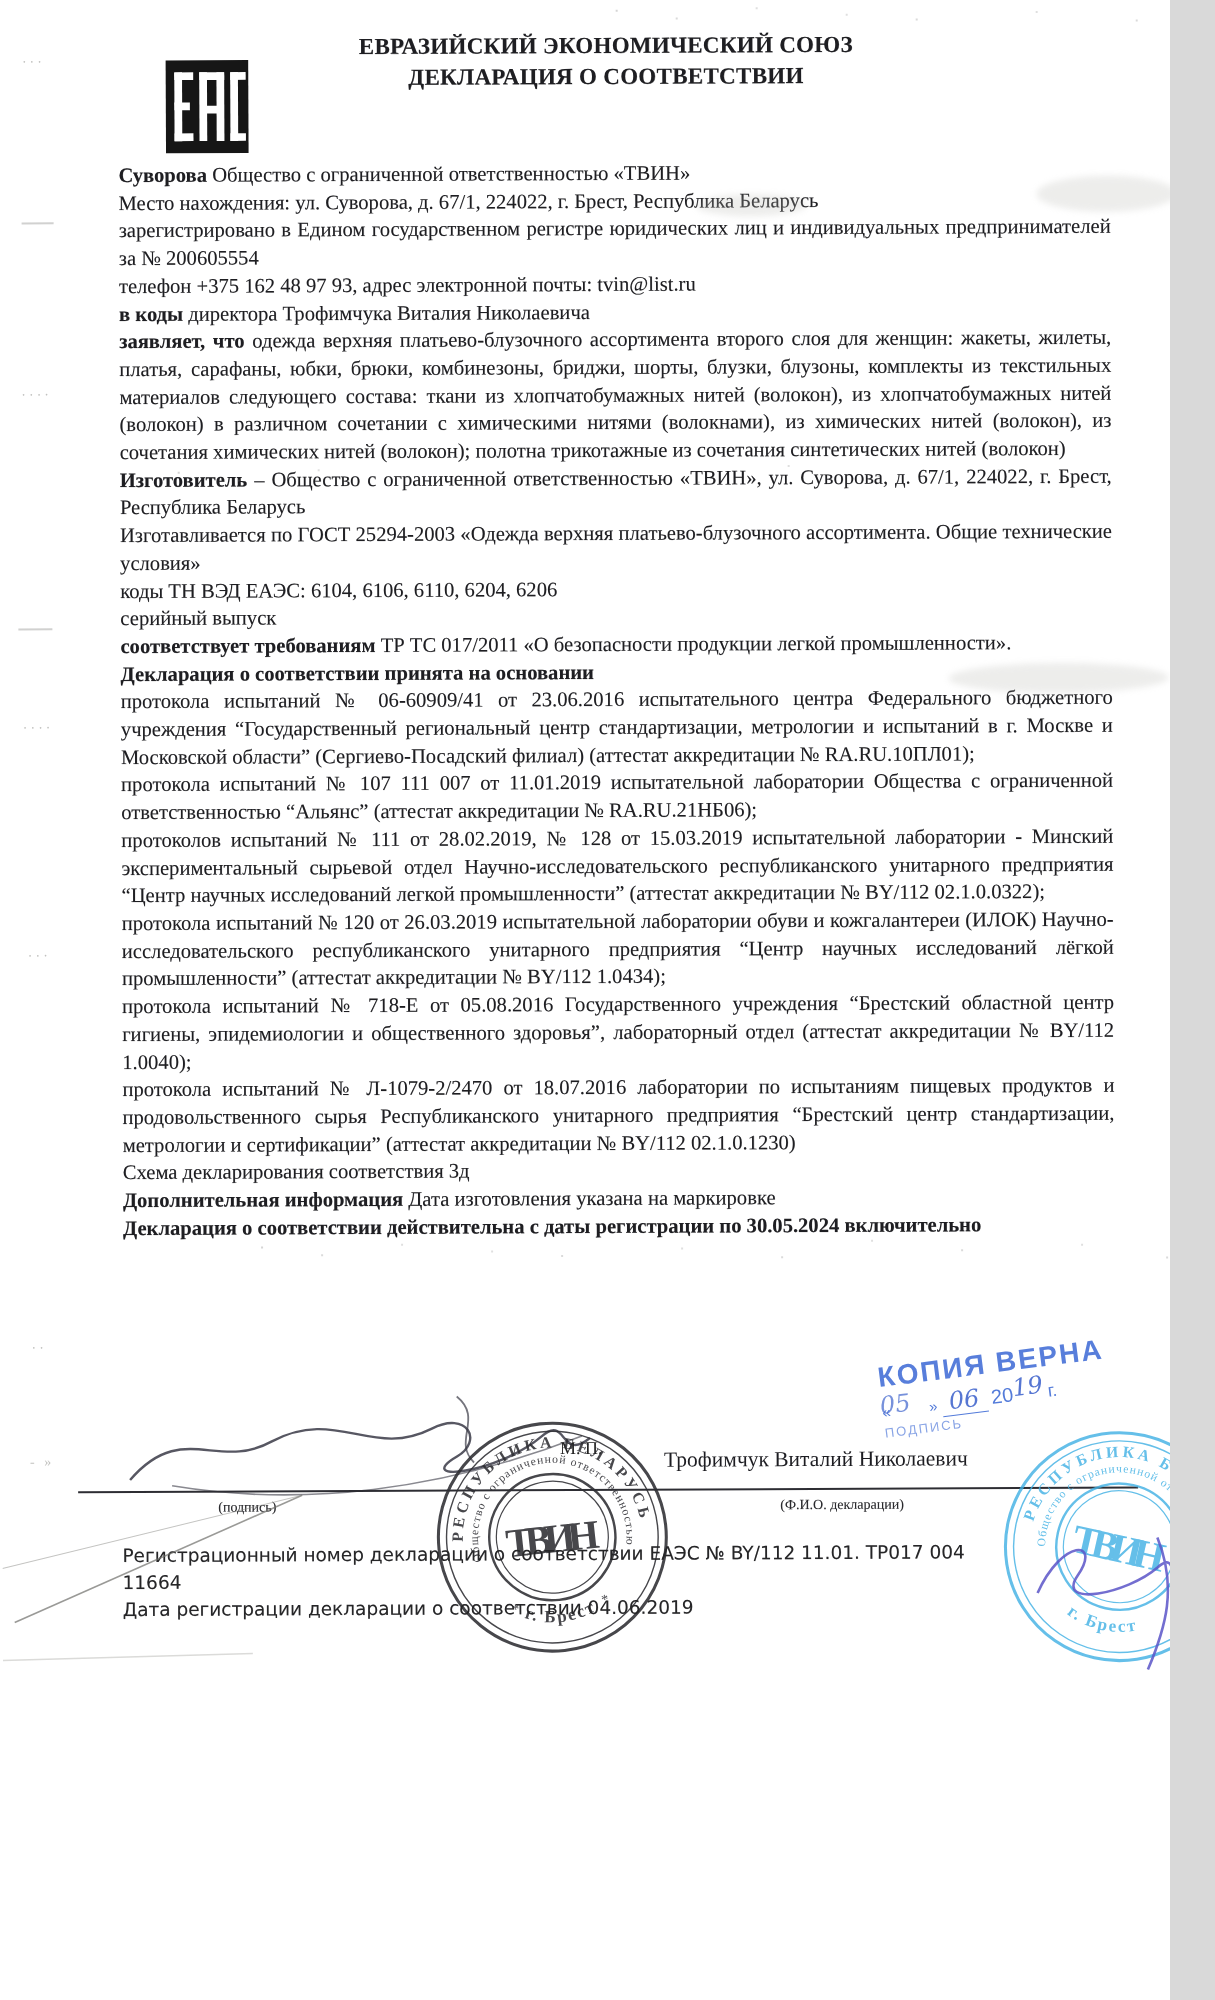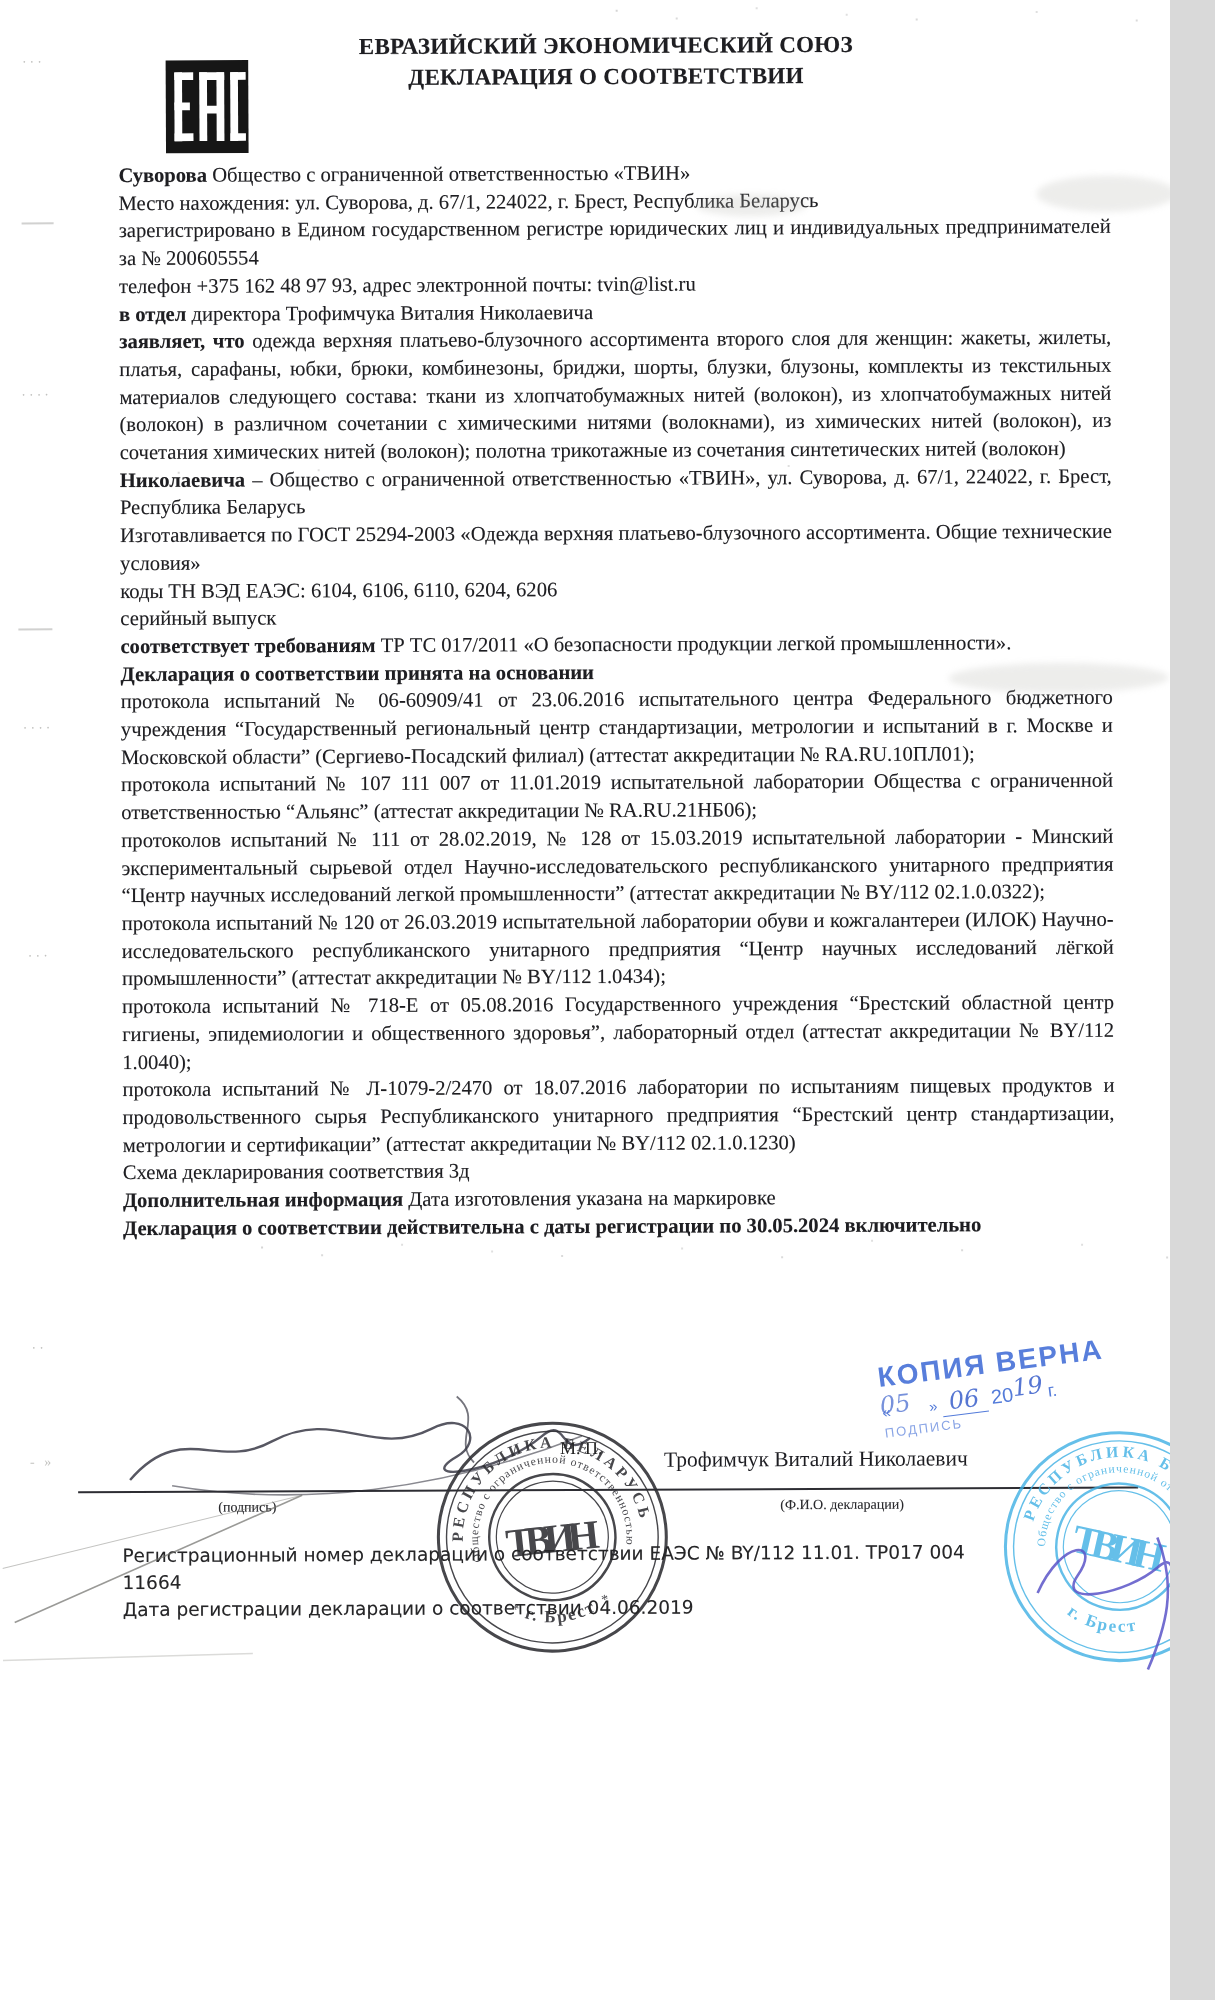--- a/index.html
+++ b/index.html
@@ -73,23 +73,23 @@
   <div class="title">
     <div>ЕВРАЗИЙСКИЙ ЭКОНОМИЧЕСКИЙ СОЮЗ</div>
     <div>ДЕКЛАРАЦИЯ О СООТВЕТСТВИИ</div>
   </div>
 
   <div class="text-col">
         <p><b>Суворова</b>  Общество с ограниченной ответственностью «ТВИН»</p>
         <p>Место нахождения: ул. Суворова, д. 67/1, 224022, г. Брест, Республика Беларусь</p>
         <p>зарегистрировано в Едином государственном регистре юридических лиц и индивидуальных предпринимателей за № 200605554</p>
         <p>телефон +375 162 48 97 93, адрес электронной почты: tvin@list.ru</p>
-        <p><b>в отдел</b> директора Трофимчука Виталия Николаевича</p>
+        <p><b>в коды</b> директора Трофимчука Виталия Николаевича</p>
         <p><b>заявляет, что</b> одежда верхняя платьево-блузочного ассортимента второго слоя для женщин: жакеты, жилеты, платья, сарафаны, юбки, брюки, комбинезоны, бриджи, шорты, блузки, блузоны, комплекты из текстильных материалов следующего состава: ткани из хлопчатобумажных нитей (волокон), из хлопчатобумажных нитей (волокон) в различном сочетании с химическими нитями (волокнами), из химических нитей (волокон), из сочетания химических нитей (волокон); полотна трикотажные из сочетания синтетических нитей (волокон)</p>
-        <p><b>Николаевича</b>  – Общество с ограниченной ответственностью «ТВИН», ул. Суворова, д. 67/1, 224022, г. Брест, Республика Беларусь</p>
+        <p><b>Изготовитель</b>  – Общество с ограниченной ответственностью «ТВИН», ул. Суворова, д. 67/1, 224022, г. Брест, Республика Беларусь</p>
         <p>Изготавливается по ГОСТ 25294-2003 «Одежда верхняя платьево-блузочного ассортимента. Общие технические условия»</p>
         <p>коды ТН ВЭД ЕАЭС: 6104, 6106, 6110, 6204, 6206</p>
         <p>серийный выпуск</p>
         <p><b>соответствует требованиям</b> ТР ТС 017/2011 «О безопасности продукции легкой промышленности».</p>
         <p><b>Декларация о соответствии принята на основании</b></p>
         <p>протокола испытаний № 06-60909/41 от 23.06.2016 испытательного центра Федерального бюджетного учреждения “Государственный региональный центр стандартизации, метрологии и испытаний в г. Москве и Московской области” (Сергиево-Посадский филиал) (аттестат аккредитации № RA.RU.10ПЛ01);</p>
         <p>протокола испытаний № 107 111 007 от 11.01.2019 испытательной лаборатории Общества с ограниченной ответственностью “Альянс” (аттестат аккредитации № RA.RU.21НБ06);</p>
         <p>протоколов испытаний № 111 от 28.02.2019, № 128 от 15.03.2019 испытательной лаборатории - Минский экспериментальный сырьевой отдел Научно-исследовательского республиканского унитарного предприятия “Центр научных исследований легкой промышленности” (аттестат аккредитации № BY/112 02.1.0.0322);</p>
         <p>протокола испытаний № 120 от 26.03.2019 испытательной лаборатории обуви и кожгалантереи (ИЛОК) Научно-исследовательского республиканского унитарного предприятия “Центр научных исследований лёгкой промышленности” (аттестат аккредитации № BY/112 1.0434);</p>
         <p>протокола испытаний № 718-Е от 05.08.2016 Государственного учреждения “Брестский областной центр гигиены, эпидемиологии и общественного здоровья”, лабораторный отдел (аттестат аккредитации № BY/112 1.0040);</p>

